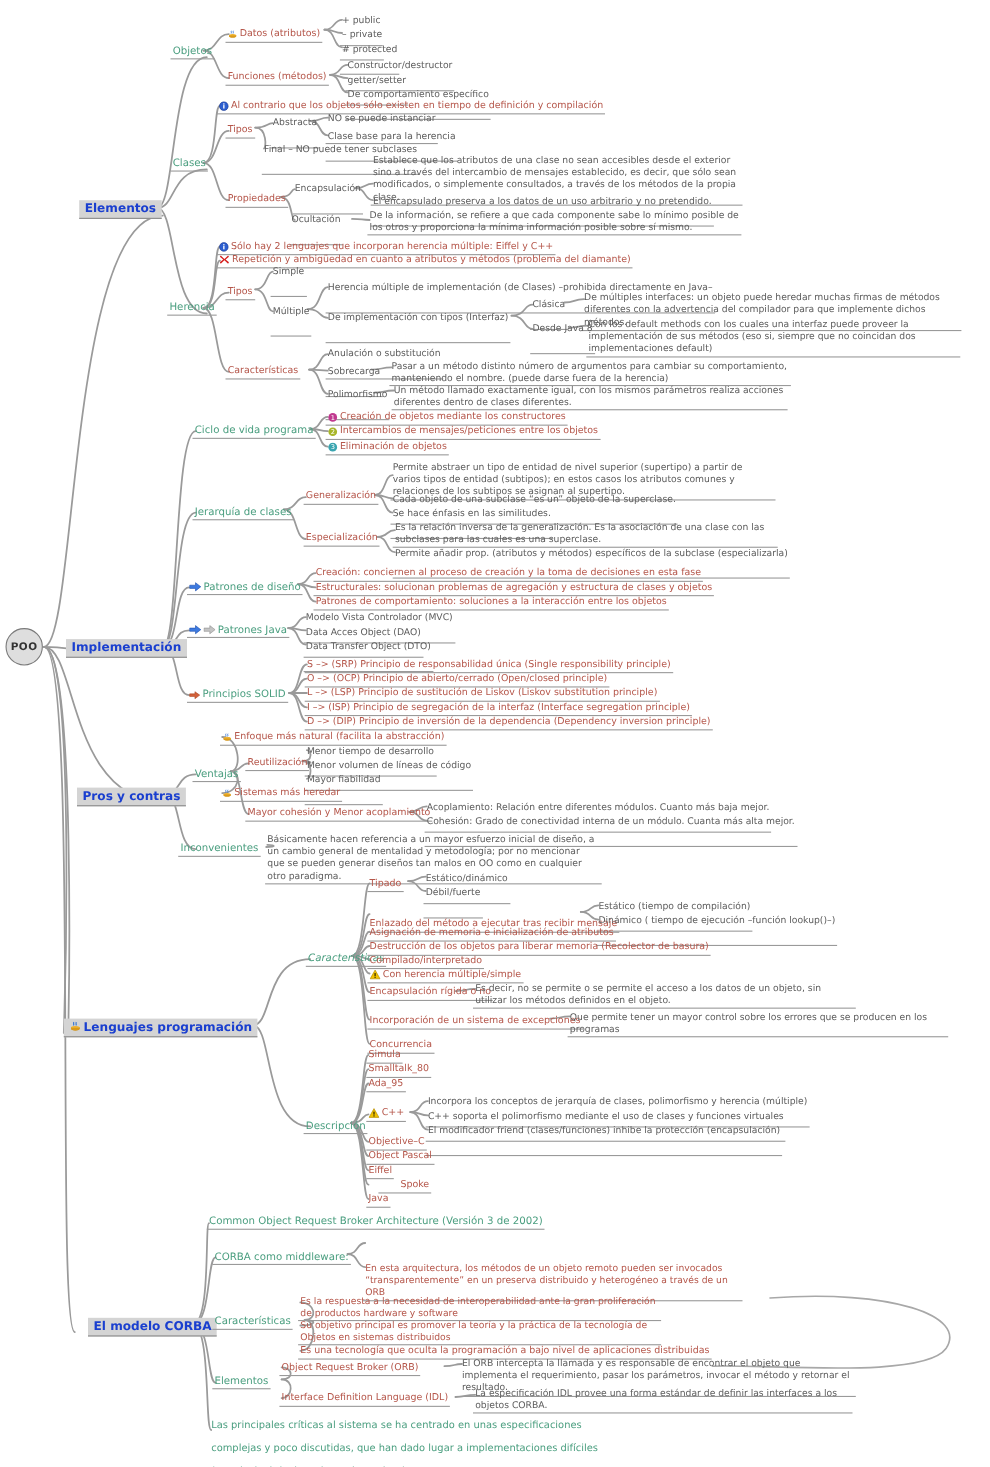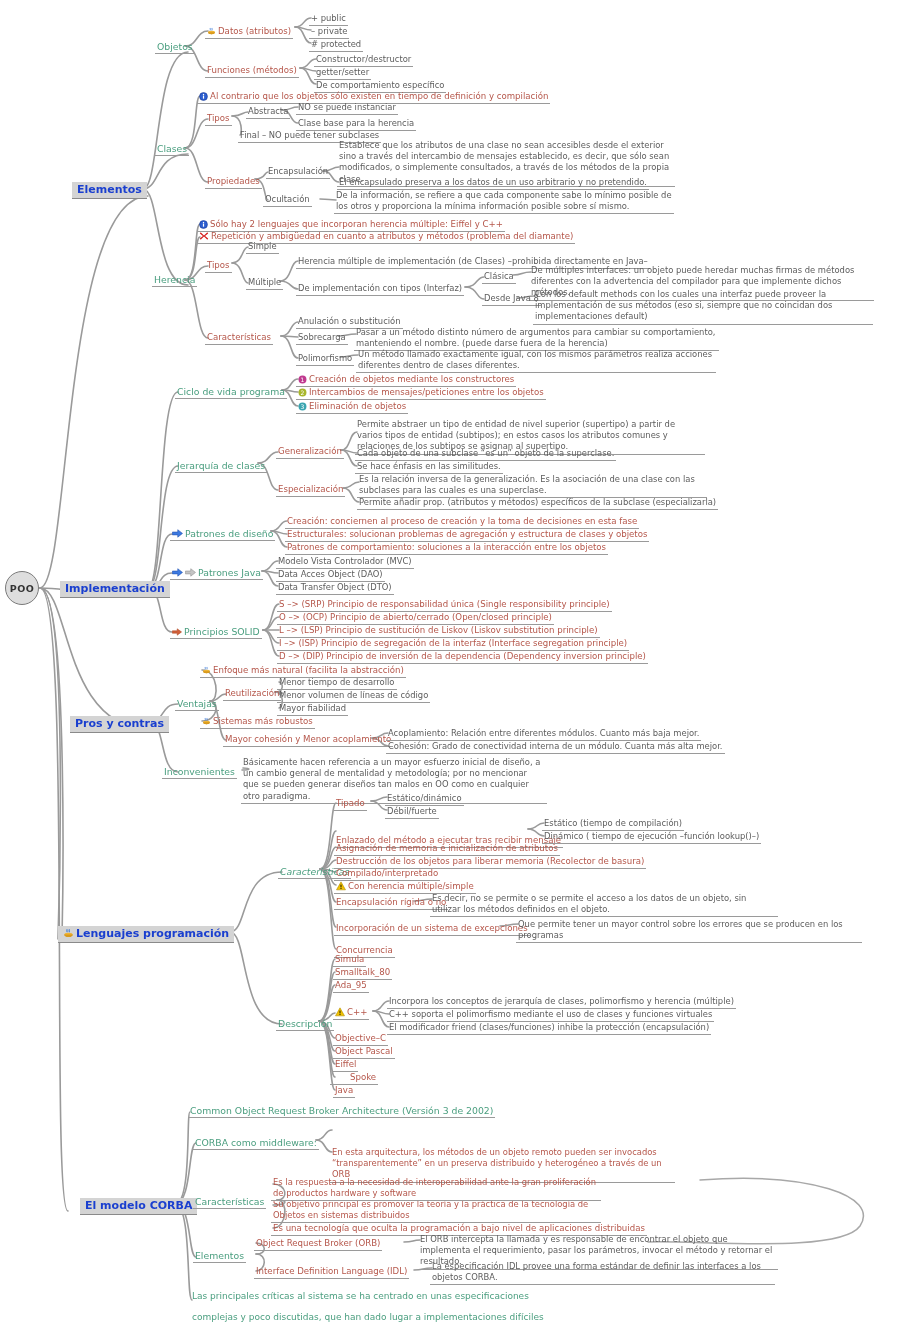--- a/index.html
+++ b/index.html
@@ -82,21 +82,21 @@
     align-items: center;
     gap: 2px;
   }
   
   .n4 {
     position: absolute;
     color: #5c5c5c;
     font-size: 8.4px;
     white-space: nowrap;
     border-bottom: 1.1px solid #9a9a9a;
-    padding: 0 2px 1px 2px;
+    padding: 0 2px 17px 2px;
     line-height: 10.5px;
     font-family: "DejaVu Sans", sans-serif;
     display: flex;
     align-items: center;
     gap: 2px;
   }
   
   .para {
     position: absolute;
     color: #5c5c5c;
@@ -632,21 +632,21 @@
   <div class="n3" style="left:200px;top:716px;">
     <span class="ic">
       <svg width="9" height="9" viewBox="0 0 12 12">
         <ellipse cx="6" cy="7.6" rx="4.4" ry="1.9" fill="#c8860a"></ellipse>
         <ellipse cx="6" cy="7" rx="4.4" ry="1.9" fill="#f0b433"></ellipse>
         <path d="M1.6 7 C1.6 8.6 3.4 9.6 6 9.6 C8.6 9.6 10.4 8.6 10.4 7" fill="#d99a1b"></path>
         <path d="M4.2 4.6 C5 3.4 3.6 2.6 4.6 1.3" stroke="#2b6fd4" stroke-width="1" fill="none"></path>
         <path d="M6.6 4.6 C7.4 3.4 6 2.6 7 1.3" stroke="#2b6fd4" stroke-width="1" fill="none"></path>
       </svg>
     </span>
-    <span>Sistemas más robustos</span>
+    <span>Sistemas más heredar</span>
   </div>
   <div class="n3" style="left:223px;top:734px;">
     <span>Mayor cohesión y Menor acoplamiento</span>
   </div>
   <div class="n4" style="left:386px;top:728px;">
     <span>Acoplamiento: Relación entre diferentes módulos. Cuanto más baja mejor.</span>
   </div>
   <div class="n4" style="left:386px;top:741px;">
     <span>Cohesión: Grado de conectividad interna de un módulo. Cuanta más alta mejor.</span>
   </div>
@@ -747,21 +747,21 @@
   </div>
   <div class="n3" style="left:333px;top:1033px;">
     <span>Objective–C</span>
   </div>
   <div class="n3" style="left:333px;top:1046px;">
     <span>Object Pascal</span>
   </div>
   <div class="n3" style="left:333px;top:1059px;">
     <span>Eiffel</span>
   </div>
-  <div class="n3" style="left:330px;top:1072px;padding-left:20px;">
+  <div class="n3" style="left:344px;top:1072px;padding-left:20px;">
     <span>Spoke</span>
   </div>
   <div class="n3" style="left:333px;top:1085px;">
     <span>Java</span>
   </div>
 
   <div class="n2" style="left:188px;top:1105px;">
     <span>Common Object Request Broker Architecture (Versión 3 de 2002)</span>
   </div>
   <div class="n2" style="left:193px;top:1137px;">

